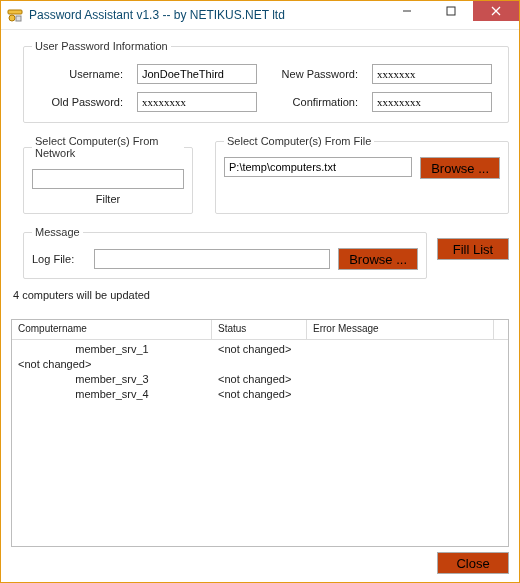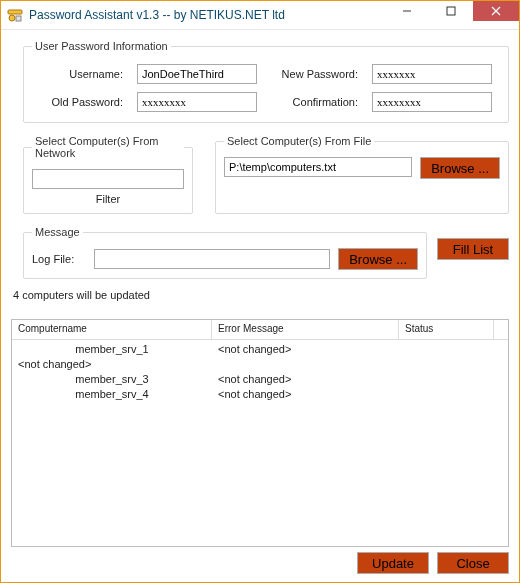--- a/index.html
+++ b/index.html
@@ -262,22 +262,22 @@
     <div class="right">
       <button class="btn" style="width:72px">Fill List</button>
     </div>
   </div>
 
   <div class="status-text">4 computers will be updated</div>
 
   <div class="listview">
     <div class="lv-header">
       <div class="lv-col c1">Computername</div>
+      <div class="lv-col c2">Status</div>
       <div class="lv-col c3">Error Message</div>
-      <div class="lv-col c2">Status</div>
       <div class="lv-col c4"></div>
     </div>
     <div class="lv-body" id="lv-body">
         <div class="lv-row">
           <div class="lv-cell c1">member_srv_1</div>
           <div class="lv-cell c2">&lt;not changed&gt;</div>
           <div class="lv-cell c3"></div>
         </div>
         <div class="lv-row">
           <div class="lv-cell c2">&lt;not changed&gt;</div>
@@ -290,17 +290,16 @@
         </div>
         <div class="lv-row">
           <div class="lv-cell c1">member_srv_4</div>
           <div class="lv-cell c2">&lt;not changed&gt;</div>
           <div class="lv-cell c3"></div>
         </div>
       </div>
   </div>
 
   <div class="bottom-bar">
-    <button class="btn big">Update</button>
     <button class="btn big">Close</button>
   </div>
 
 </div>
 
 </body></html>

